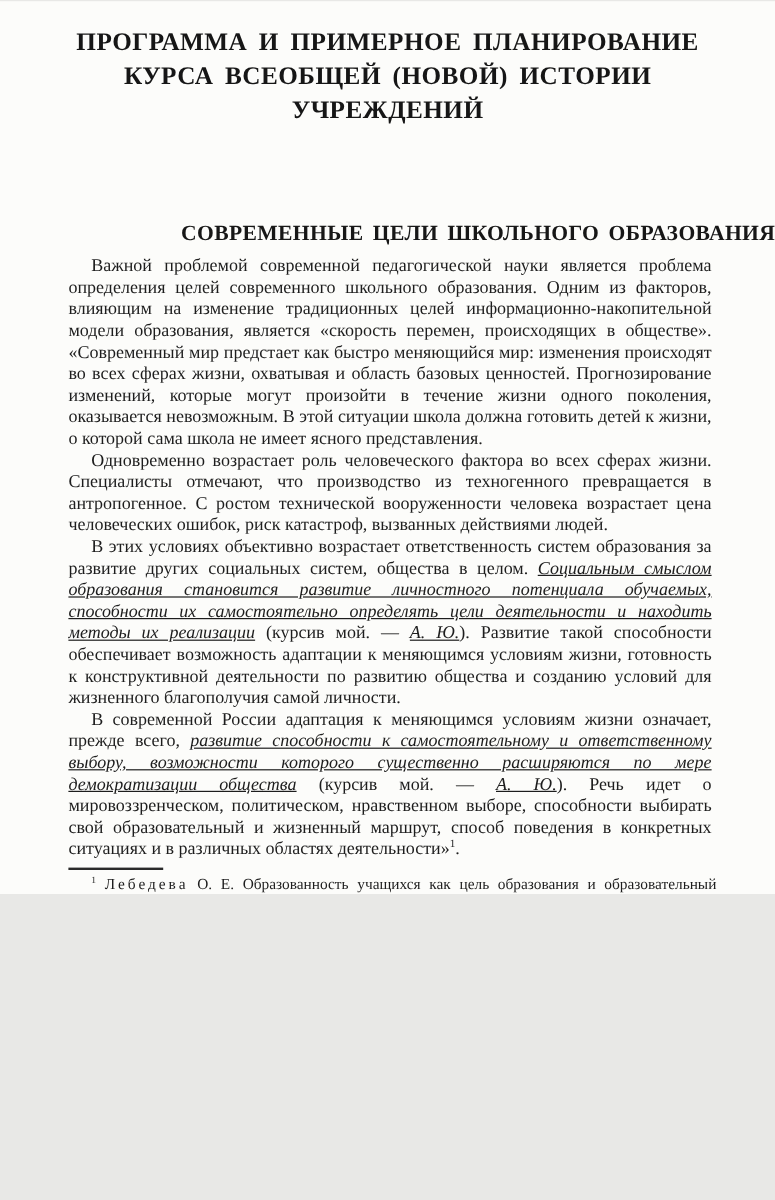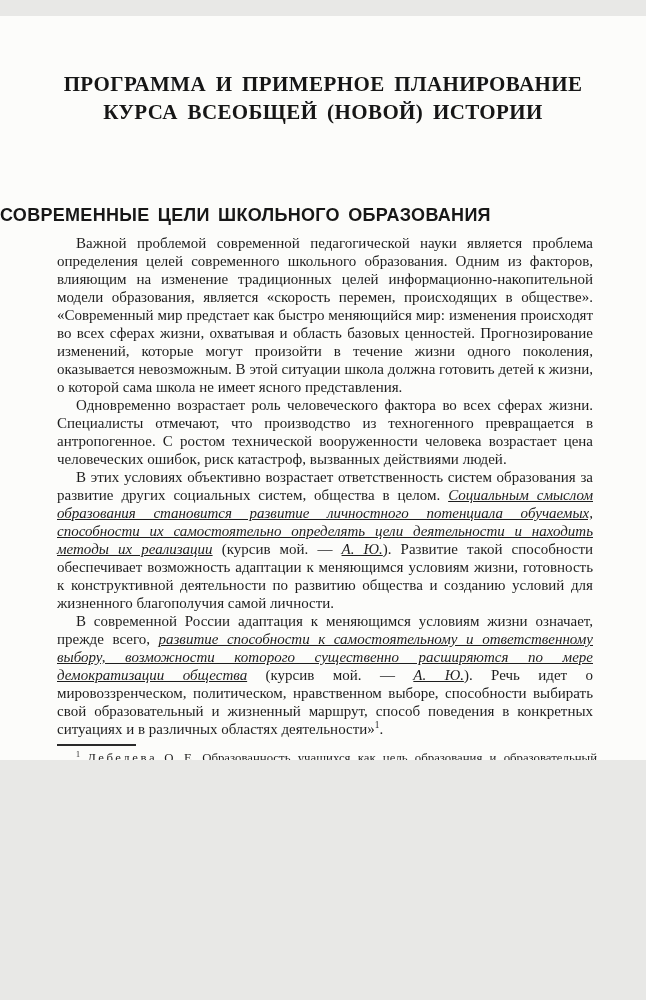--- a/index.html
+++ b/index.html
@@ -4,41 +4,41 @@
 <style>
   html, body { margin: 0; padding: 0; }
   body {
     background: #e8e8e6;
     font-family: "Liberation Serif", serif;
   }
   .page {
     position: relative;
     width: 646px;
     height: 744px;
-    margin: 16px auto;
+    margin: 1px auto;
     background: #fcfcfa;
     color: #1d1d1d;
     overflow: hidden;
     box-sizing: border-box;
-    padding-top: 54px;
+    padding-top: 20px;
   }
   .title-block {
     text-align: center;
     font-family: "Liberation Serif", serif;
     font-weight: 700;
     font-size: 21px;
     line-height: 28px;
     letter-spacing: 0.4px;
     word-spacing: 4px;
     color: #161616;
   }
   .section-heading {
     margin-top: 78px;
-    text-align: left;
-    font-family: Liberation Sans, sans-serif;
+    text-align: right;
+    font-family: Liberation Serif, serif;
     font-weight: 700;
     font-size: 18px;
     line-height: 22px;
     letter-spacing: 0.3px;
     word-spacing: 3px;
     color: #171717;
   }
   .body-text {
     margin: 8px 53px 0 57px;
     width: 536px;
@@ -80,20 +80,21 @@
   }
 </style>
 </head>
 <body>
 
 <div class="page">
 
   <div class="title-block">
       <div>ПРОГРАММА И ПРИМЕРНОЕ ПЛАНИРОВАНИЕ</div>
       <div>КУРСА ВСЕОБЩЕЙ (НОВОЙ) ИСТОРИИ</div>
+      <div>УЧРЕЖДЕНИЙ</div>
     </div>
 
   <div class="section-heading">СОВРЕМЕННЫЕ ЦЕЛИ ШКОЛЬНОГО ОБРАЗОВАНИЯ</div>
 
   <div class="body-text">
       <p><span class="r-n">Важной проблемой современной педагогической науки является проблема определения целей современного школьного образования. Одним из факторов, влияющим на изменение традиционных целей информационно-накопительной модели образования, является «скорость перемен, происходящих в обществе». «Современный мир предстает как быстро меняющийся мир: изменения происходят во всех сферах жизни, охватывая и область базовых ценностей. Прогнозирование изменений, которые могут произойти в течение жизни одного поколения, оказывается невозможным. В этой ситуации школа должна готовить детей к жизни, о которой сама школа не имеет ясного представления.</span></p>
       <p><span class="r-n">Одновременно возрастает роль человеческого фактора во всех сферах жизни. Специалисты отмечают, что производство из техногенного превращается в антропогенное. С ростом технической вооруженности человека возрастает цена человеческих ошибок, риск катастроф, вызванных действиями людей.</span></p>
       <p><span class="r-n">В этих условиях объективно возрастает ответственность систем образования за развитие других социальных систем, общества в целом. </span><span class="r-i">Социальным смыслом образования становится развитие личностного потенциала обучаемых, способности их самостоятельно определять цели деятельности и находить методы их реализации</span><span class="r-n"> (курсив мой. — </span><span class="r-i">А. Ю.</span><span class="r-n">). Развитие такой способности обеспечивает возможность адаптации к меняющимся условиям жизни, готовность к конструктивной деятельности по развитию общества и созданию условий для жизненного благополучия самой личности.</span></p>
       <p><span class="r-n">В современной России адаптация к меняющимся условиям жизни означает, прежде всего, </span><span class="r-i">развитие способности к самостоятельному и ответственному выбору, возможности которого существенно расширяются по мере демократизации общества</span><span class="r-n"> (курсив мой. — </span><span class="r-i">А. Ю.</span><span class="r-n">). Речь идет о мировоззренческом, политическом, нравственном выборе, способности выбирать свой образовательный и жизненный маршрут, способ поведения в конкретных ситуациях и в различных областях деятельности»</span><span class="r-sup">1</span><span class="r-n">.</span></p>
     </div>

